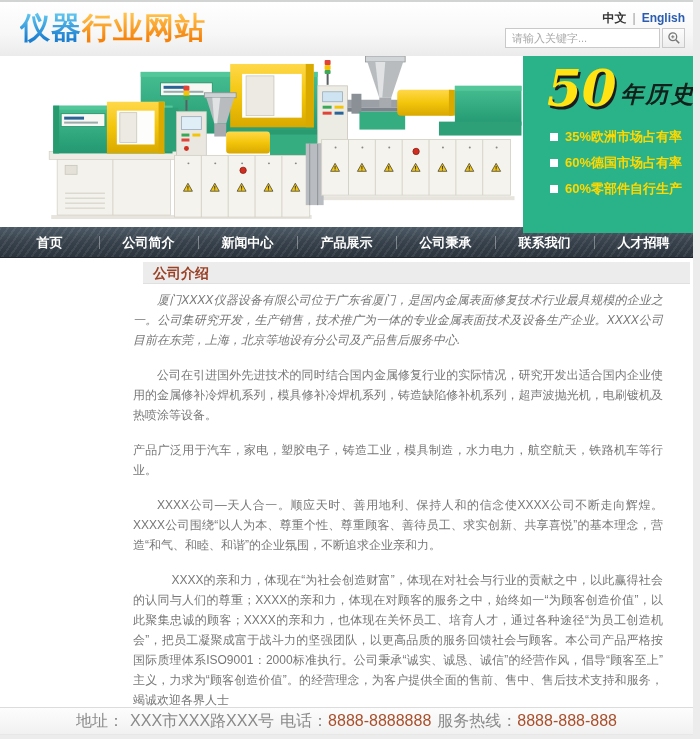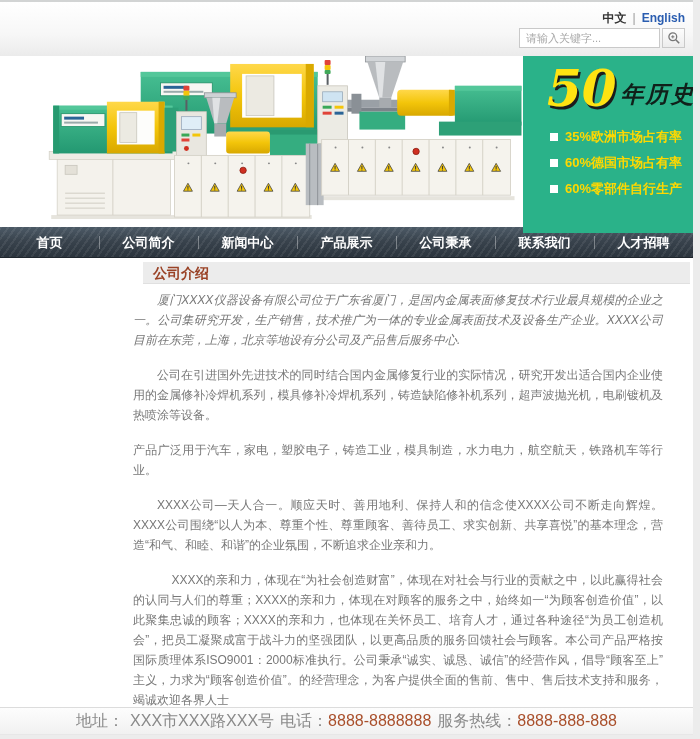--- a/index.html
+++ b/index.html
@@ -34,21 +34,21 @@
     background: linear-gradient(180deg, #ffc24d 10%, var(--logo-orange, #f5820b) 85%);
     -webkit-background-clip: text; background-clip: text; color: transparent;
   }
   .lang { position: absolute; right: 8px; top: 8px; font-size: 12px; font-weight: bold; color: #333; margin-left: 24px; }
   .lang a { text-decoration: none; cursor: pointer; }
   .lang .lang-zh { color: #333; }
   .lang .lang-sep { color: #999; margin: 0 6px; font-weight: normal; }
   .lang .lang-en { color: #2a5db0; }
   .search { position: absolute; right: 8px; top: 26px; display: flex; align-items: center; }
   .search-input {
-    width: 141px; height: 20px; border: 1px solid #c9c9c9; background: #fff;
+    width: 155px; height: 20px; border: 1px solid #c9c9c9; background: #fff;
     font-size: 11px; color: #555; padding: 0 6px; outline: none;
   }
   .search-input::placeholder { color: #a9a9a9; }
   .search-btn {
     width: 23px; height: 20px; margin-left: 2px;
     border: 1px solid #c9c9c9; background: linear-gradient(#fdfdfd, #ededed);
     display: flex; align-items: center; justify-content: center; cursor: pointer;
   }
 
   
@@ -118,20 +118,23 @@
   .site-footer .lab { margin-left: 6px; }
   .site-footer .lab:first-child { margin-left: 0; }
   .site-footer .num { color: var(--footer-number, #a94f2b); }
 </style>
 </head>
 <body>
 
 <div class="page">
 
   <header class="site-header">
+    <div class="logo">
+      <span class="logo-blue">仪器</span><span class="logo-orange">行业网站</span>
+    </div>
     <div class="lang">
       <a class="lang-zh">中文</a><span class="lang-sep">|</span><a class="lang-en">English</a>
     </div>
     <div class="search">
       <input class="search-input" type="text" placeholder="请输入关键字..." style="">
       <button class="search-btn">
         <svg width="14" height="14" viewBox="0 0 14 14">
           <circle cx="5.8" cy="5.8" r="3.9" fill="none" stroke="#777" stroke-width="1.3"></circle>
           <line x1="4.2" y1="5.8" x2="7.4" y2="5.8" stroke="#777" stroke-width="1"></line>
           <line x1="5.8" y1="4.2" x2="5.8" y2="7.4" stroke="#777" stroke-width="1"></line>

